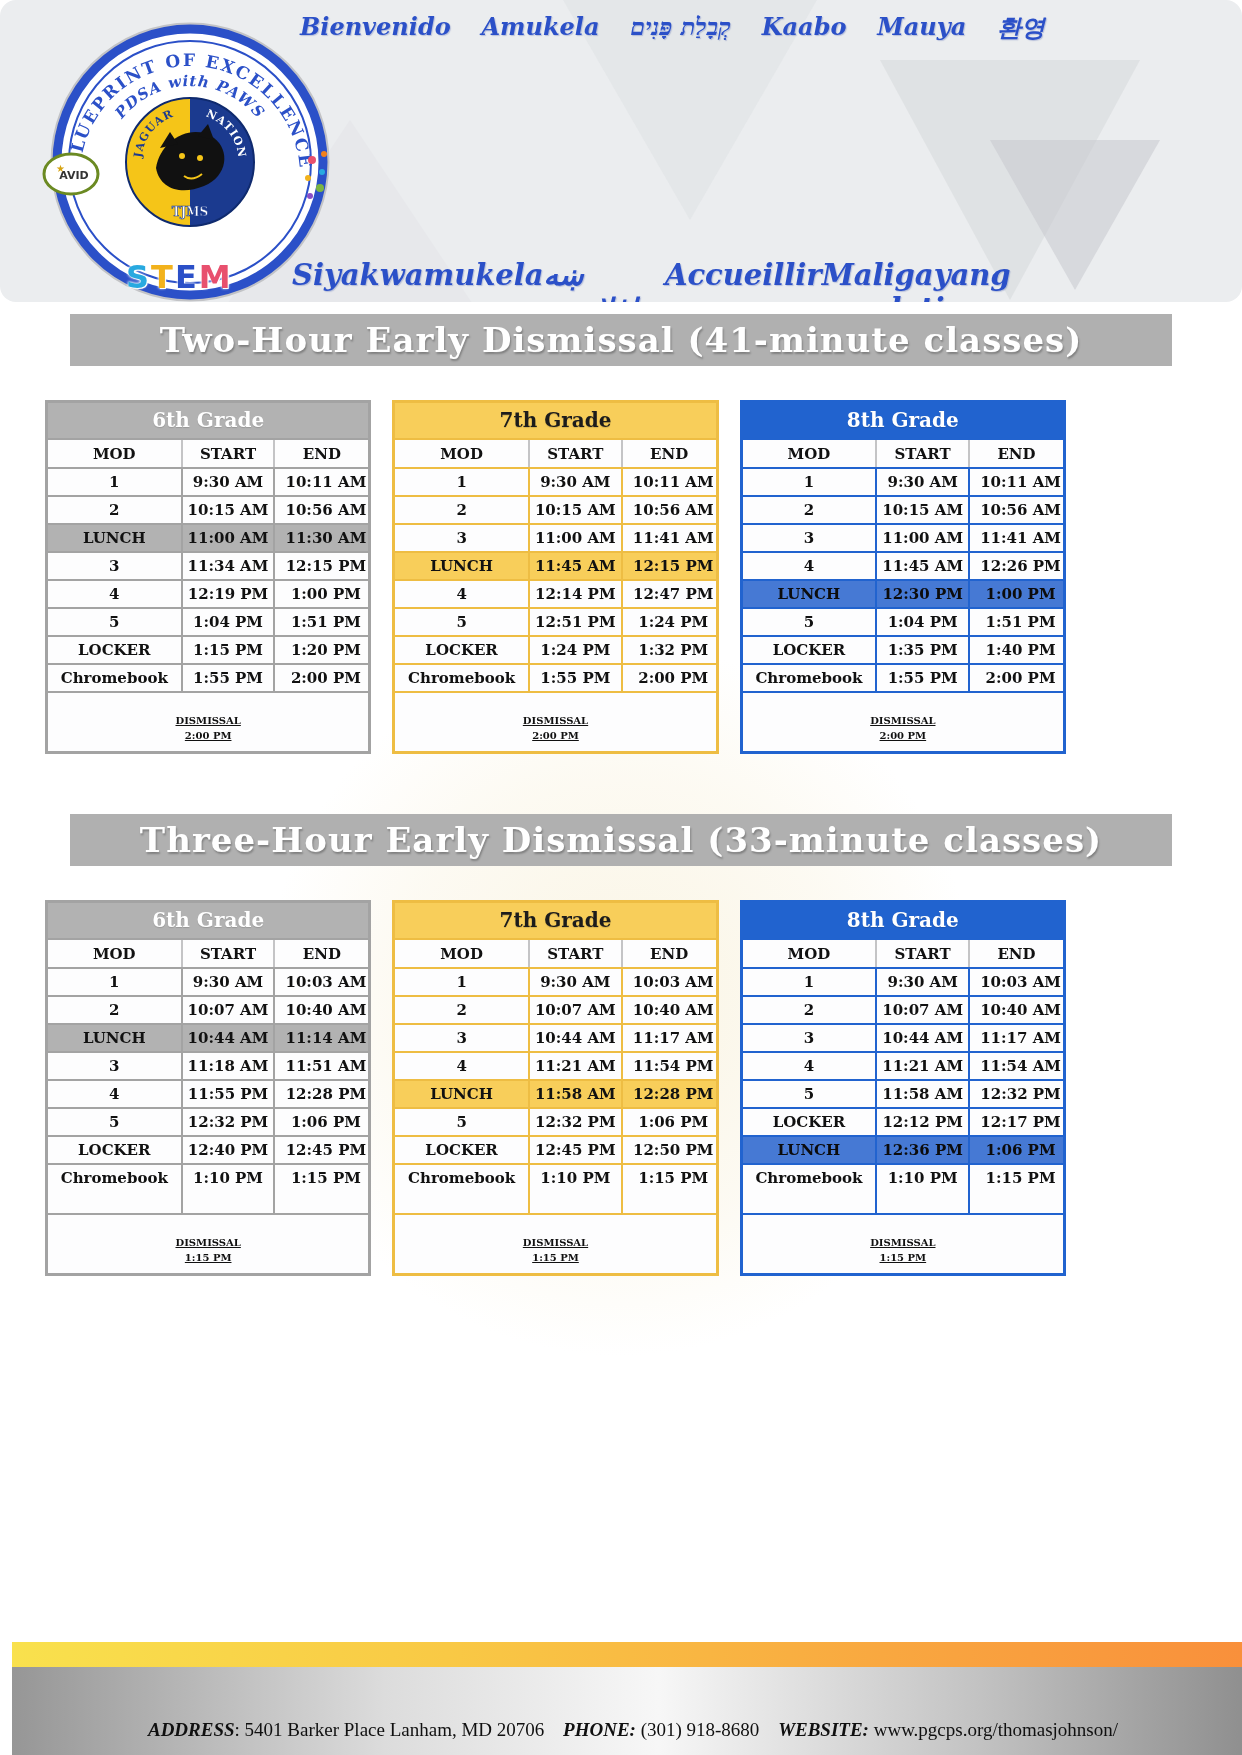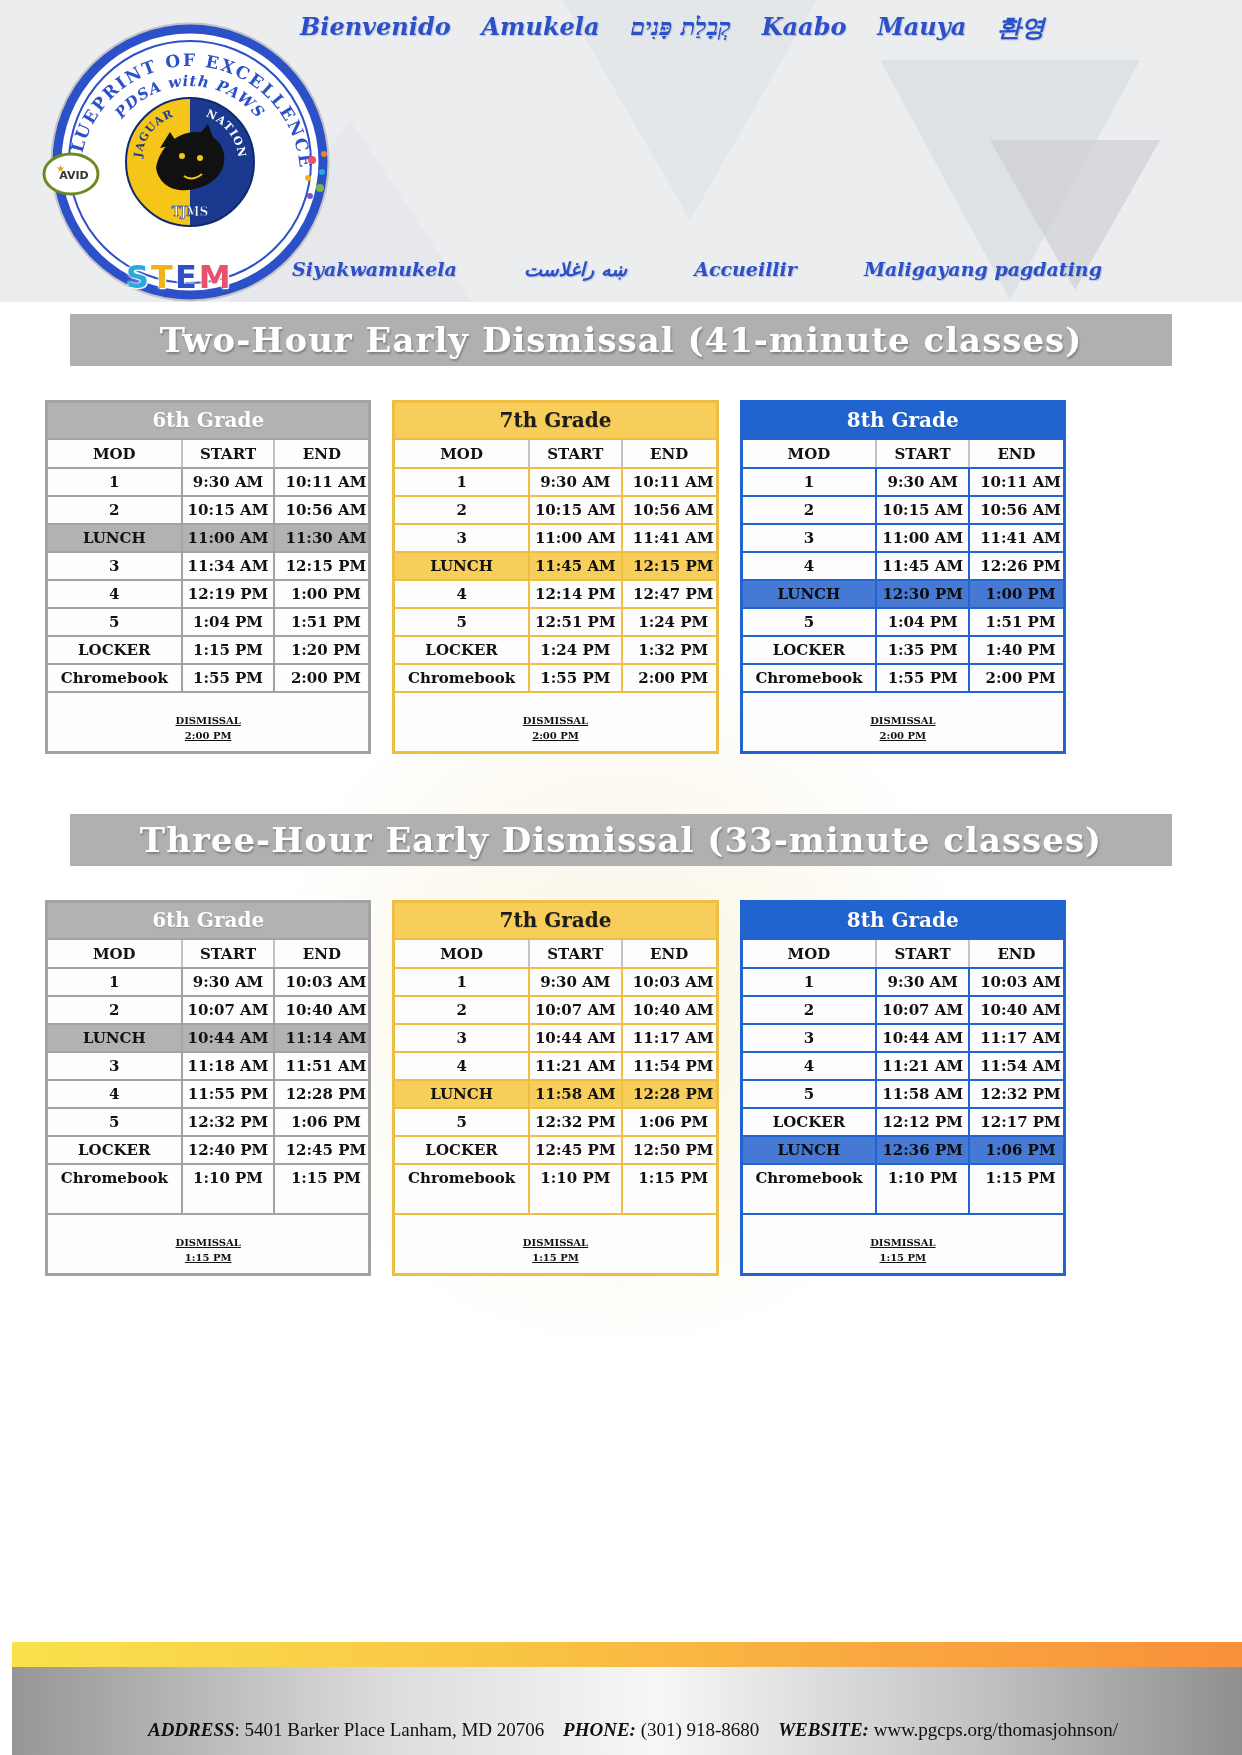--- a/index.html
+++ b/index.html
@@ -1,28 +1,28 @@
 <!DOCTYPE html>
 <html><head>
 <meta charset="utf-8">
 <style>
   * { margin:0; padding:0; box-sizing:border-box; }
   body { font-family:"DejaVu Serif", serif; background:#ffffff; }
   #page { position:relative; width:1242px; height:1755px; margin:0 auto; background:#ffffff; overflow:hidden; }
 
   
-  .header-band { position:absolute; top:0; left:0; width:1242px; height:302px; background:#ebedef; overflow:hidden; }
+  .header-band { position:absolute; top:0; left:0; width:1242px; height:302px; background:#ebedef; overflow:hidden;border-radius:16px; }
   .header-band .tri { position:absolute; opacity:.55; }
   .tri1 { left:540px; top:-40px; width:300px; height:260px; background:#dfe1e4; clip-path:polygon(0 0,100% 0,50% 100%); }
   .tri2 { left:880px; top:60px; width:260px; height:240px; background:#d6d8db; clip-path:polygon(0 0,100% 0,50% 100%); }
   .tri3 { left:150px; top:120px; width:400px; height:300px; background:#e3e4e7; clip-path:polygon(50% 0,100% 100%,0 100%); }
   .tri4 { left:990px; top:140px; width:170px; height:150px; background:#c7c9cd; clip-path:polygon(0 0,100% 0,50% 100%); opacity:.8; }
 
   .greetings-top { position:absolute; top:12px; left:300px; width:745px; display:flex; justify-content:space-between; color:#2b50c8; font-size:24px; font-weight:bold; font-style:italic; text-shadow:1px 1px 1px rgba(90,110,180,.35); }
-  .greetings-bottom { position:absolute; top:258px; left:292px; width:810px; display:flex; justify-content:space-between; color:#2b50c8; font-size:19px; font-weight:bold; font-style:italic; text-shadow:1px 1px 1px rgba(90,110,180,.35); }
+  .greetings-bottom { position:absolute; top:258px; left:292px; width:810px; display:flex; justify-content:space-between; color:#2b50c8; font-size:29px; font-weight:bold; font-style:italic; text-shadow:1px 1px 1px rgba(90,110,180,.35); }
 
   .welcome-box { position:absolute; left:297px; top:57px; width:908px; height:206px; border:5px solid #2b50c8; box-shadow:0 0 0 2px rgba(255,255,255,.6); display:flex; align-items:center; justify-content:center; }
   .welcome-text { font-size:148px; font-weight:bold; font-style:italic; color:#2750c9; line-height:1; margin-top:-6px; text-shadow:4px 5px 0 rgba(130,150,205,.55); letter-spacing:-2px; }
 
   .logo-wrap { position:absolute; left:22px; top:16px; width:330px; height:286px; }
 
   
   .watermark { position:absolute; top:640px; left:260px; width:720px; height:720px; border-radius:50%; background:radial-gradient(circle, rgba(246,236,206,.55) 0%, rgba(246,236,206,.25) 45%, rgba(246,236,206,0) 70%); pointer-events:none; }
 
   

